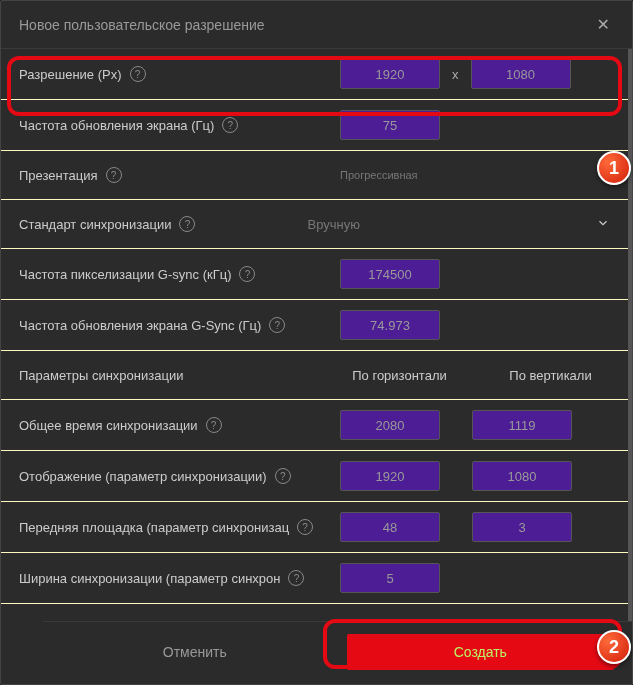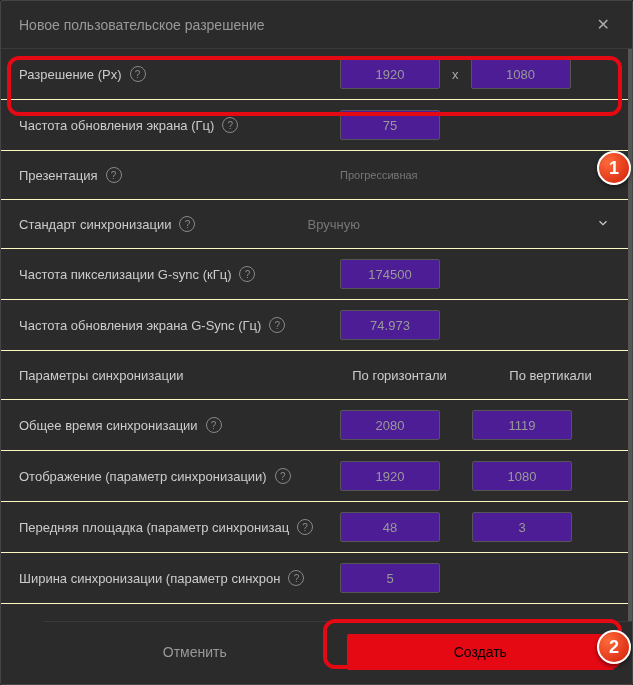--- a/index.html
+++ b/index.html
@@ -148,21 +148,21 @@
   flex: 1;
   height: 36px;
   display: flex;
   align-items: center;
   justify-content: center;
   font-size: 14px;
   border-radius: 2px;
   cursor: pointer;
 }
 .btn-cancel { color: #999; background: transparent; }
-.btn-create { color: #000000; background: #e50914; }
+.btn-create { color: #bef264; background: #e50914; }
 .text-display { color: #777; font-size: 11px; width: 270px; }
 </style>
 </head>
 <body>
 
 <div class="dialog">
   <div class="header">
     <span>Новое пользовательское разрешение</span>
     <span class="close-icon">✕</span>
   </div>

